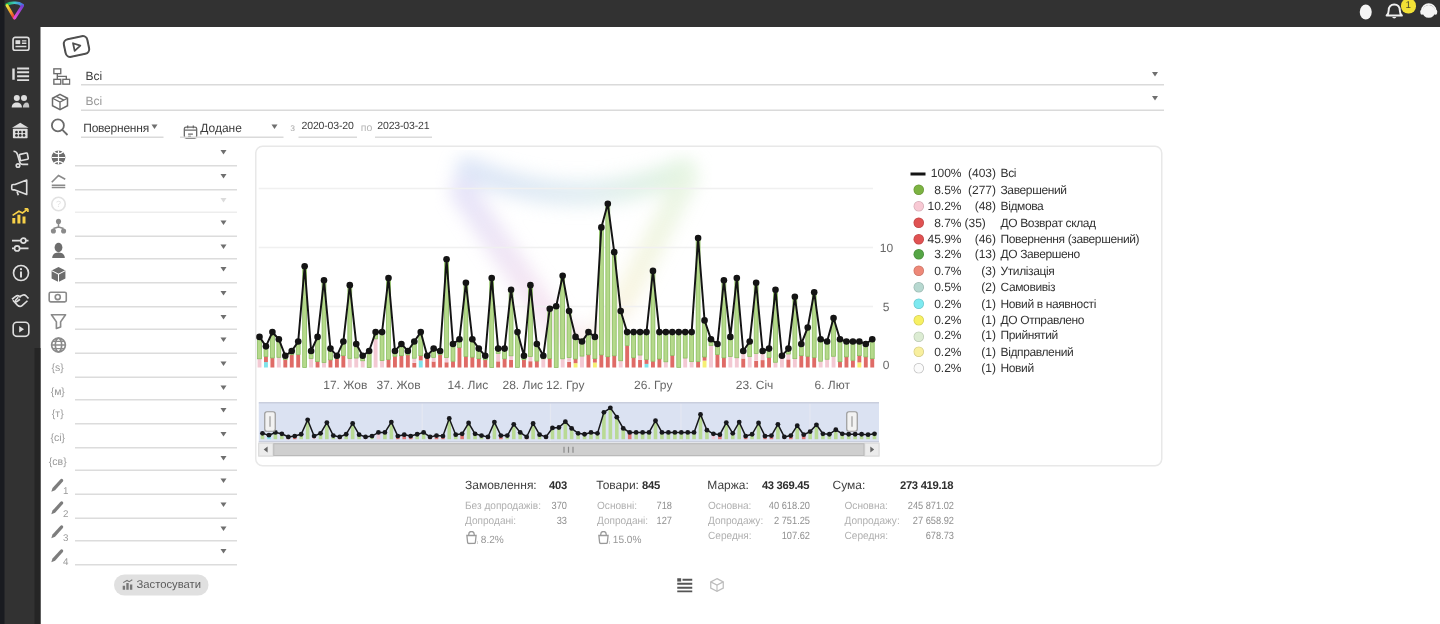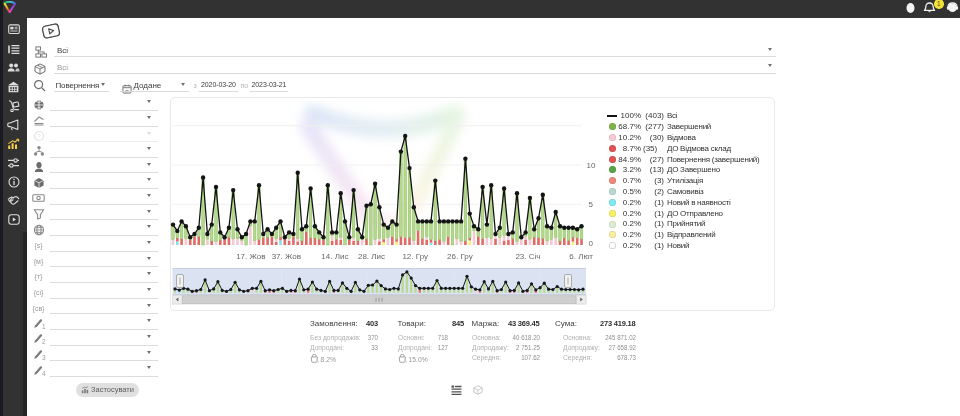--- a/index.html
+++ b/index.html
@@ -2,21 +2,21 @@
 <html><head><meta charset="utf-8">
 <style>
 * { margin:0; padding:0; box-sizing:border-box; }
 html,body { width:960px; height:416px; overflow:hidden; background:#fff;
   font-family:"Liberation Sans", sans-serif; }
 .abs { position:absolute; }
 .ft { position:absolute; font-size:8px; color:#3c3c3c; }
 .caret { position:absolute; width:0; height:0; border-left:2.4px solid transparent;
   border-right:2.4px solid transparent; border-top:3.2px solid #6f6f6f; }
 .lt { position:absolute; font-size:8px; color:#333; }
-.xl { position:absolute; font-size:8px; color:#666; width:50px; text-align:right; }
+.xl { position:absolute; font-size:8px; color:#666; width:50px; text-align:left; }
 .yl { position:absolute; font-size:8px; color:#666; }
 .st { position:absolute; font-size:8px; color:#3f3f3f; }
 .sv { position:absolute; font-size:7.5px; font-weight:bold; letter-spacing:-0.2px; color:#2e2e2e; text-align:right; }
 .sr { position:absolute; font-size:7px; color:#b0b0b0; transform:scaleX(0.96); transform-origin:0 50%; }
 .srv { position:absolute; font-size:7px; color:#8f8f8f; text-align:right; transform:scaleX(0.88); transform-origin:100% 50%; }
 </style></head>
 <body>
 <div class="abs" style="left:0;top:0;width:960px;height:18px;background:#323232"></div>
 <div class="abs" style="left:0;top:0;width:27px;height:416px;background:#323232"></div>
 <div class="abs" style="left:0;top:0;width:2.5px;height:416px;background:#191b20"></div>
@@ -870,43 +870,43 @@
 <path d="M376,297.8 v4 M379,297.8 v4 M382,297.8 v4" stroke="#8a8a8a" stroke-width="0.8"></path>
 
 </svg>
 <div class="yl" style="left:588.5px;top:239px">0</div>
 <div class="yl" style="left:588.5px;top:199.8px">5</div>
 <div class="yl" style="left:586.5px;top:160.5px">10</div>
 <div class="xl" style="left:215.5px;top:251.5px">17. Жов</div>
 <div class="xl" style="left:251.0px;top:251.5px">37. Жов</div>
 <div class="xl" style="left:298.4px;top:251.5px">14. Лис</div>
 <div class="xl" style="left:335.0px;top:251.5px">28. Лис</div>
-<div class="xl" style="left:378.0px;top:251.5px">12. Гру</div>
+<div class="xl" style="left:364px;top:251.5px">12. Гру</div>
 <div class="xl" style="left:422.7px;top:251.5px">26. Гру</div>
 <div class="xl" style="left:490.5px;top:251.5px">23. Січ</div>
 <div class="xl" style="left:543px;top:251.5px">6. Лют</div>
 <div style="position:absolute;left:607px;top:114.8px;width:10px;height:2px;background:#141414"></div>
 <div class="lt" style="left:610px;top:111.2px;width:31px;text-align:right">100%</div>
 <div class="lt" style="left:641px;top:111.2px;width:23px;text-align:right">(403)</div>
 <div class="lt" style="left:667px;top:111.2px;white-space:nowrap;letter-spacing:-0.25px">Всі</div>
 <div style="position:absolute;left:609px;top:123.1px;width:7px;height:7px;border-radius:50%;background:#7cb342;box-shadow:inset 0 0 0 0.5px rgba(0,0,0,0.15)"></div>
-<div class="lt" style="left:610px;top:122.0px;width:31px;text-align:right">68.7%</div>
+<div class="lt" style="left:610px;top:122.0px;width:31px;text-align:right">8.5%</div>
 <div class="lt" style="left:641px;top:122.0px;width:23px;text-align:right">(277)</div>
 <div class="lt" style="left:667px;top:122.0px;white-space:nowrap;letter-spacing:-0.25px">Завершений</div>
 <div style="position:absolute;left:609px;top:133.9px;width:7px;height:7px;border-radius:50%;background:#f8c9d4;box-shadow:inset 0 0 0 0.5px rgba(0,0,0,0.15)"></div>
 <div class="lt" style="left:610px;top:132.8px;width:31px;text-align:right">10.2%</div>
-<div class="lt" style="left:641px;top:132.8px;width:23px;text-align:right">(30)</div>
+<div class="lt" style="left:641px;top:132.8px;width:23px;text-align:right">(48)</div>
 <div class="lt" style="left:667px;top:132.8px;white-space:nowrap;letter-spacing:-0.25px">Відмова</div>
 <div style="position:absolute;left:609px;top:144.8px;width:7px;height:7px;border-radius:50%;background:#e05252;box-shadow:inset 0 0 0 0.5px rgba(0,0,0,0.15)"></div>
 <div class="lt" style="left:610px;top:143.7px;width:31px;text-align:right">8.7%</div>
 <div class="lt" style="left:643px;top:143.7px;width:23px;text-align:left">(35)</div>
-<div class="lt" style="left:667px;top:143.7px;white-space:nowrap;letter-spacing:-0.25px">ДО Відмова склад</div>
+<div class="lt" style="left:667px;top:143.7px;white-space:nowrap;letter-spacing:-0.25px">ДО Возврат склад</div>
 <div style="position:absolute;left:609px;top:155.6px;width:7px;height:7px;border-radius:50%;background:#e05252;box-shadow:inset 0 0 0 0.5px rgba(0,0,0,0.15)"></div>
-<div class="lt" style="left:610px;top:154.5px;width:31px;text-align:right">84.9%</div>
-<div class="lt" style="left:641px;top:154.5px;width:23px;text-align:right">(27)</div>
+<div class="lt" style="left:610px;top:154.5px;width:31px;text-align:right">45.9%</div>
+<div class="lt" style="left:641px;top:154.5px;width:23px;text-align:right">(46)</div>
 <div class="lt" style="left:667px;top:154.5px;white-space:nowrap;letter-spacing:-0.25px">Повернення (завершений)</div>
 <div style="position:absolute;left:609px;top:166.4px;width:7px;height:7px;border-radius:50%;background:#55a545;box-shadow:inset 0 0 0 0.5px rgba(0,0,0,0.15)"></div>
 <div class="lt" style="left:610px;top:165.3px;width:31px;text-align:right">3.2%</div>
 <div class="lt" style="left:641px;top:165.3px;width:23px;text-align:right">(13)</div>
 <div class="lt" style="left:667px;top:165.3px;white-space:nowrap;letter-spacing:-0.25px">ДО Завершено</div>
 <div style="position:absolute;left:609px;top:177.2px;width:7px;height:7px;border-radius:50%;background:#ee8878;box-shadow:inset 0 0 0 0.5px rgba(0,0,0,0.15)"></div>
 <div class="lt" style="left:610px;top:176.1px;width:31px;text-align:right">0.7%</div>
 <div class="lt" style="left:641px;top:176.1px;width:23px;text-align:right">(3)</div>
 <div class="lt" style="left:667px;top:176.1px;white-space:nowrap;letter-spacing:-0.25px">Утилізація</div>
 <div style="position:absolute;left:609px;top:188.0px;width:7px;height:7px;border-radius:50%;background:#b7d8d0;box-shadow:inset 0 0 0 0.5px rgba(0,0,0,0.15)"></div>
@@ -938,21 +938,21 @@
 <div class="sr" style="left:310px;top:333.5px">Без допродажів:</div>
 <div class="srv" style="left:298px;top:333.5px;width:80px">370</div>
 <div class="sr" style="left:310px;top:343.9px">Допродані:</div>
 <div class="srv" style="left:298px;top:343.9px;width:80px">33</div>
 <div class="sr" style="left:310px;top:354.29999999999995px;color:#979797"><svg width="9" height="9" viewBox="0 0 9 9" style="vertical-align:-1px;margin-right:2px">
       <path d="M2.6,3 V2.2 a1.9,1.9 0 0 1 3.8,0 V3" fill="none" stroke="#9a9a9a" stroke-width="0.9"></path>
       <path d="M1.3,3 h6.4 l-0.5,4.6 a0.8,0.8 0 0 1 -0.8,0.7 H2.6 a0.8,0.8 0 0 1 -0.8,-0.7 Z" fill="none" stroke="#9a9a9a" stroke-width="0.9"></path>
       <text x="8.2" y="9" font-size="3.5" fill="#9a9a9a">x</text>
     </svg>8.2%</div>
 <div class="st" style="left:397.5px;top:319px">Товари:</div>
-<div class="sv" style="left:384px;top:319px;width:80px">845</div>
+<div class="sv" style="left:360px;top:319px;width:80px">845</div>
 <div class="sr" style="left:397.5px;top:333.5px">Основні:</div>
 <div class="srv" style="left:367.5px;top:333.5px;width:80px">718</div>
 <div class="sr" style="left:397.5px;top:343.9px">Допродані:</div>
 <div class="srv" style="left:367.5px;top:343.9px;width:80px">127</div>
 <div class="sr" style="left:397.5px;top:354.29999999999995px;color:#979797"><svg width="9" height="9" viewBox="0 0 9 9" style="vertical-align:-1px;margin-right:2px">
       <path d="M2.6,3 V2.2 a1.9,1.9 0 0 1 3.8,0 V3" fill="none" stroke="#9a9a9a" stroke-width="0.9"></path>
       <path d="M1.3,3 h6.4 l-0.5,4.6 a0.8,0.8 0 0 1 -0.8,0.7 H2.6 a0.8,0.8 0 0 1 -0.8,-0.7 Z" fill="none" stroke="#9a9a9a" stroke-width="0.9"></path>
       <text x="8.2" y="9" font-size="3.5" fill="#9a9a9a">x</text>
     </svg>15.0%</div>
 <div class="st" style="left:471.5px;top:319px">Маржа:</div>

